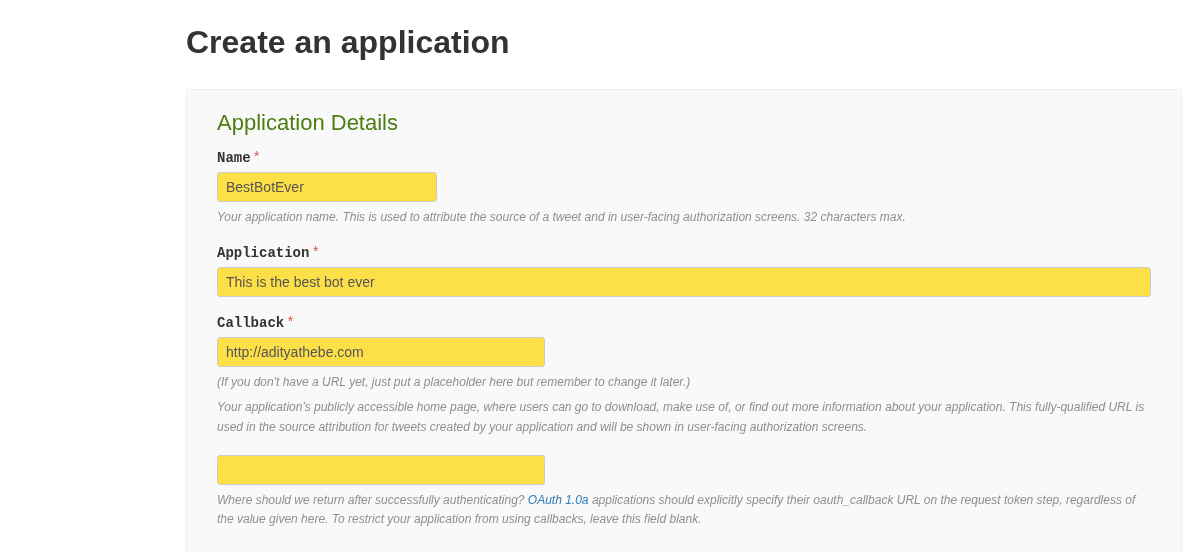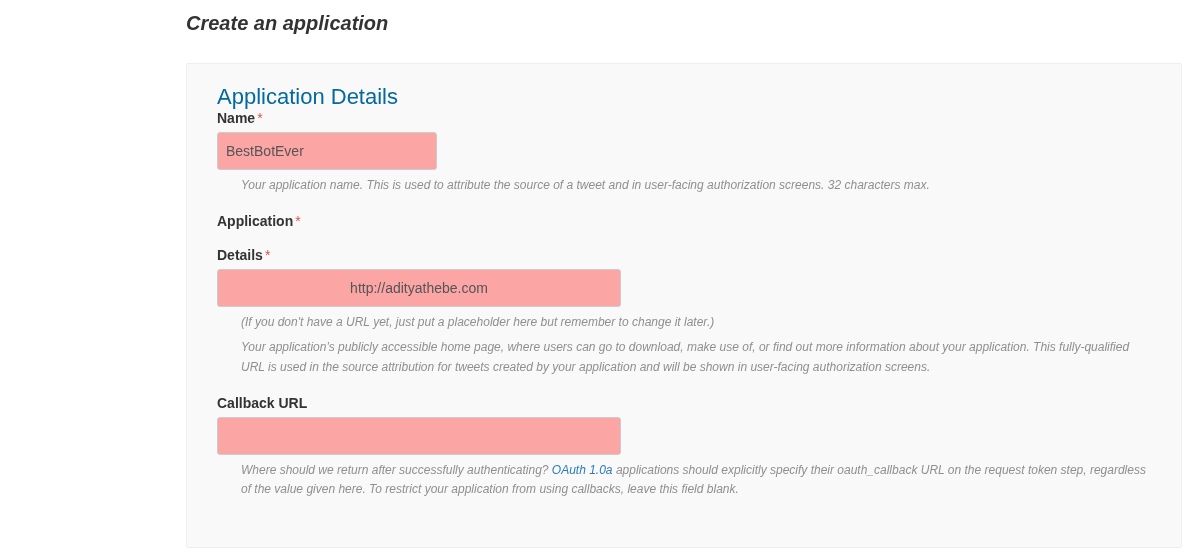--- a/index.html
+++ b/index.html
@@ -11,80 +11,79 @@
     font-family: "Helvetica Neue", Helvetica, Arial, sans-serif;
     color: #333;
     background: #fff;
     width: 1200px;
   }
   .container {
     padding-left: 186px;
     padding-right: 18px;
   }
   .page-title {
-    font-size: 20px;
+    font-size: 32px;
     font-weight: 700;
     color: #333;
-    margin-top: 12px;
+    margin-top: 24px;
     margin-bottom: 28px;
-    font-style: italic;
   }
   .panel {
     background: #f9f9f9;
     border: 1px solid #eee;
     border-radius: 2px;
     padding: 20px 30px 30px 30px;
   }
   .panel-title {
     font-size: 22px;
     font-weight: 400;
-    color: #0369a1;
+    color: #4d7c0f;
+    margin-bottom: 14px;
   }
   .field {
     margin-bottom: 18px;
   }
   .field-label {
     font-size: 14px;
     font-weight: 700;
     color: #333;
     display: block;
     margin-bottom: 6px;
+    font-family: Liberation Mono, monospace;
   }
   .required-mark {
     color: #d9534f;
     font-weight: 400;
     margin-left: 2px;
   }
   .text-input {
     font-size: 14px;
     color: #555;
-    background: #fca5a5;
+    background: #fde047;
     border: 1px solid #ccc;
     border-radius: 3px;
-    padding: 18px 8px;
+    padding: 2px 8px;
     height: 30px;
     font-family: inherit;
   }
   .input-short {
     width: 220px;
   }
   .input-full {
     width: 100%;
   }
   .input-med {
-    width: 404px;
-    text-align: center;
+    width: 328px;
   }
   .help-text {
     font-size: 12px;
     font-style: italic;
     color: #8f8f8f;
     margin-top: 6px;
     line-height: 1.6;
-    margin-left: 24px;
   }
   .help-text a {
     color: #2b7bb9;
     text-decoration: none;
   }
 </style>
 </head>
 <body>
 
 <div class="container">
@@ -98,35 +97,33 @@
         <span>Name</span><span class="required-mark">*</span>
       </label>
       <input type="text" class="text-input input-short" value="BestBotEver" style="">
       <div class="help-text">Your application name. This is used to attribute the source of a tweet and in user-facing authorization screens. 32 characters max.</div>
     </div>
 
     <div class="field">
       <label class="field-label">
         <span>Application</span><span class="required-mark">*</span>
       </label>
+      <input type="text" class="text-input input-full" value="This is the best bot ever" style="">
     </div>
 
     <div class="field">
       <label class="field-label">
-        <span>Details</span><span class="required-mark">*</span>
+        <span>Callback</span><span class="required-mark">*</span>
       </label>
       <input type="text" class="text-input input-med" value="http://adityathebe.com" style="">
       <div class="help-text">(If you don't have a URL yet, just put a placeholder here but remember to change it later.)</div>
       <div class="help-text">Your application's publicly accessible home page, where users can go to download, make use of, or find out more information about your application. This fully-qualified URL is used in the source attribution for tweets created by your application and will be shown in user-facing authorization screens.</div>
     </div>
 
     <div class="field">
-      <label class="field-label">
-        <span>Callback URL</span>
-      </label>
       <input type="text" class="text-input input-med" value="" style="">
       <div class="help-text">
         <span>Where should we return after successfully authenticating? </span><a href="#">OAuth 1.0a</a><span> applications should explicitly specify their oauth_callback URL on the request token step, regardless of the value given here. To restrict your application from using callbacks, leave this field blank.</span>
       </div>
     </div>
 
   </div>
 </div>
 
 </body></html>

